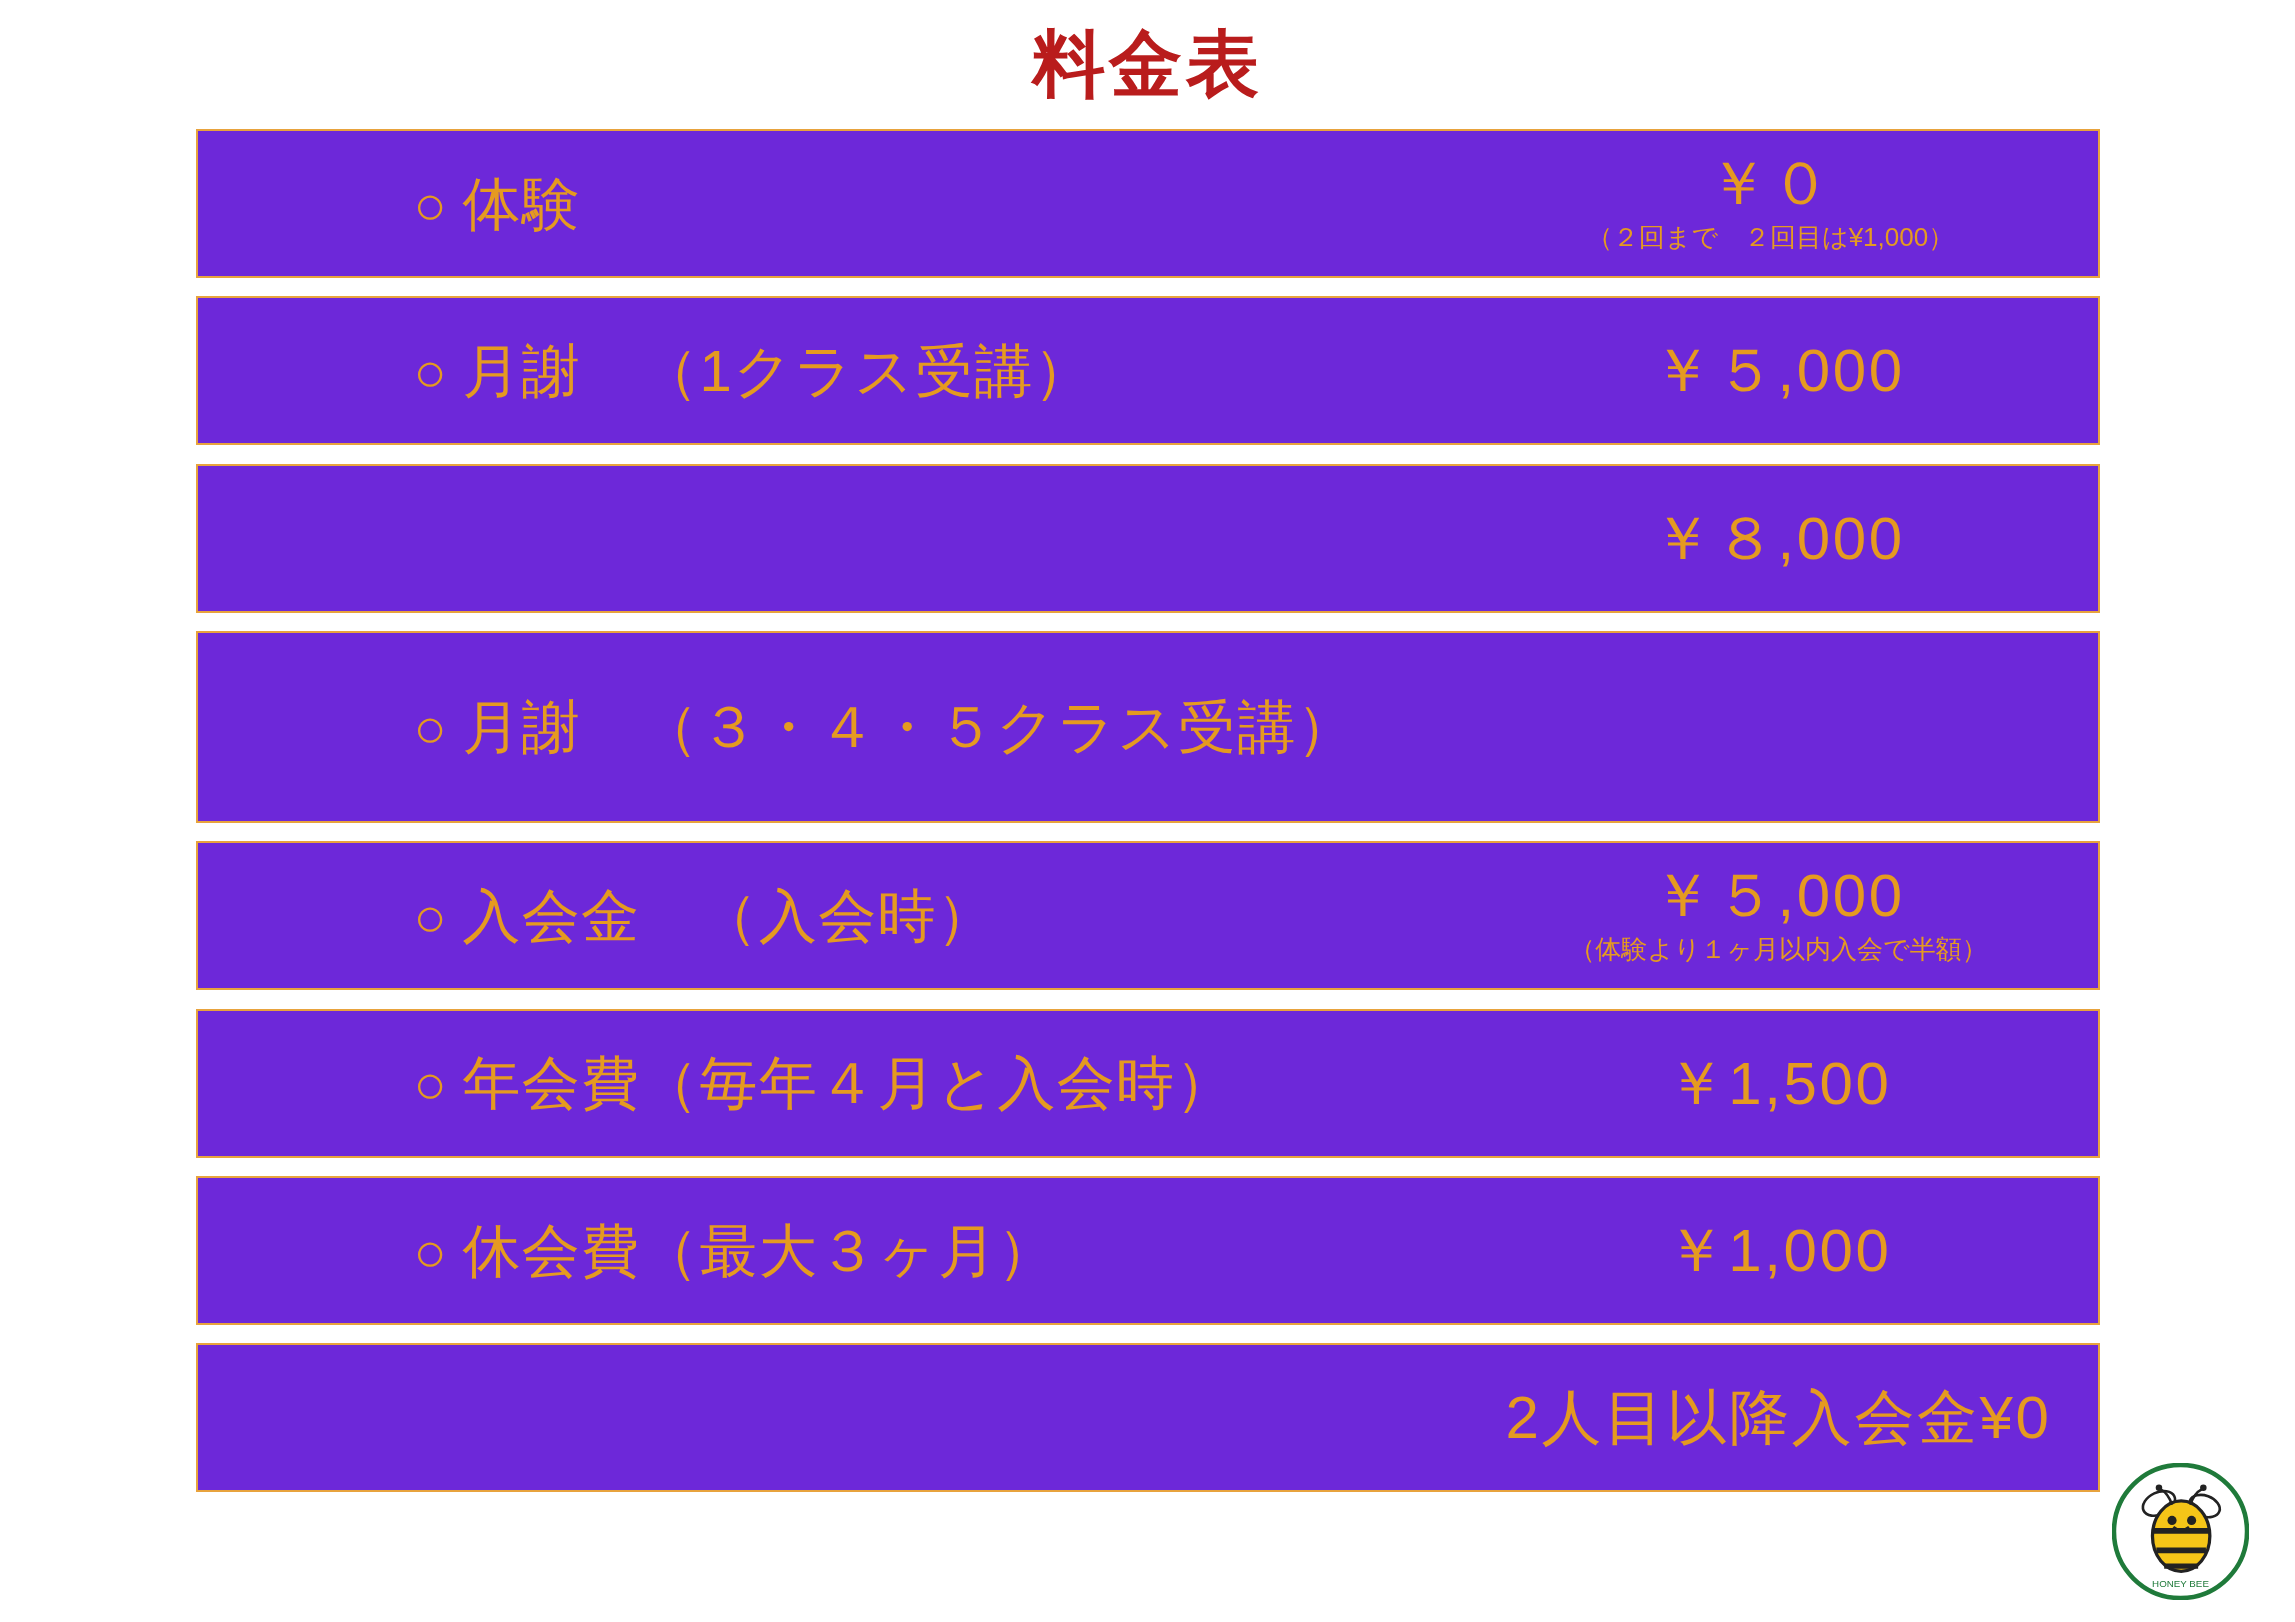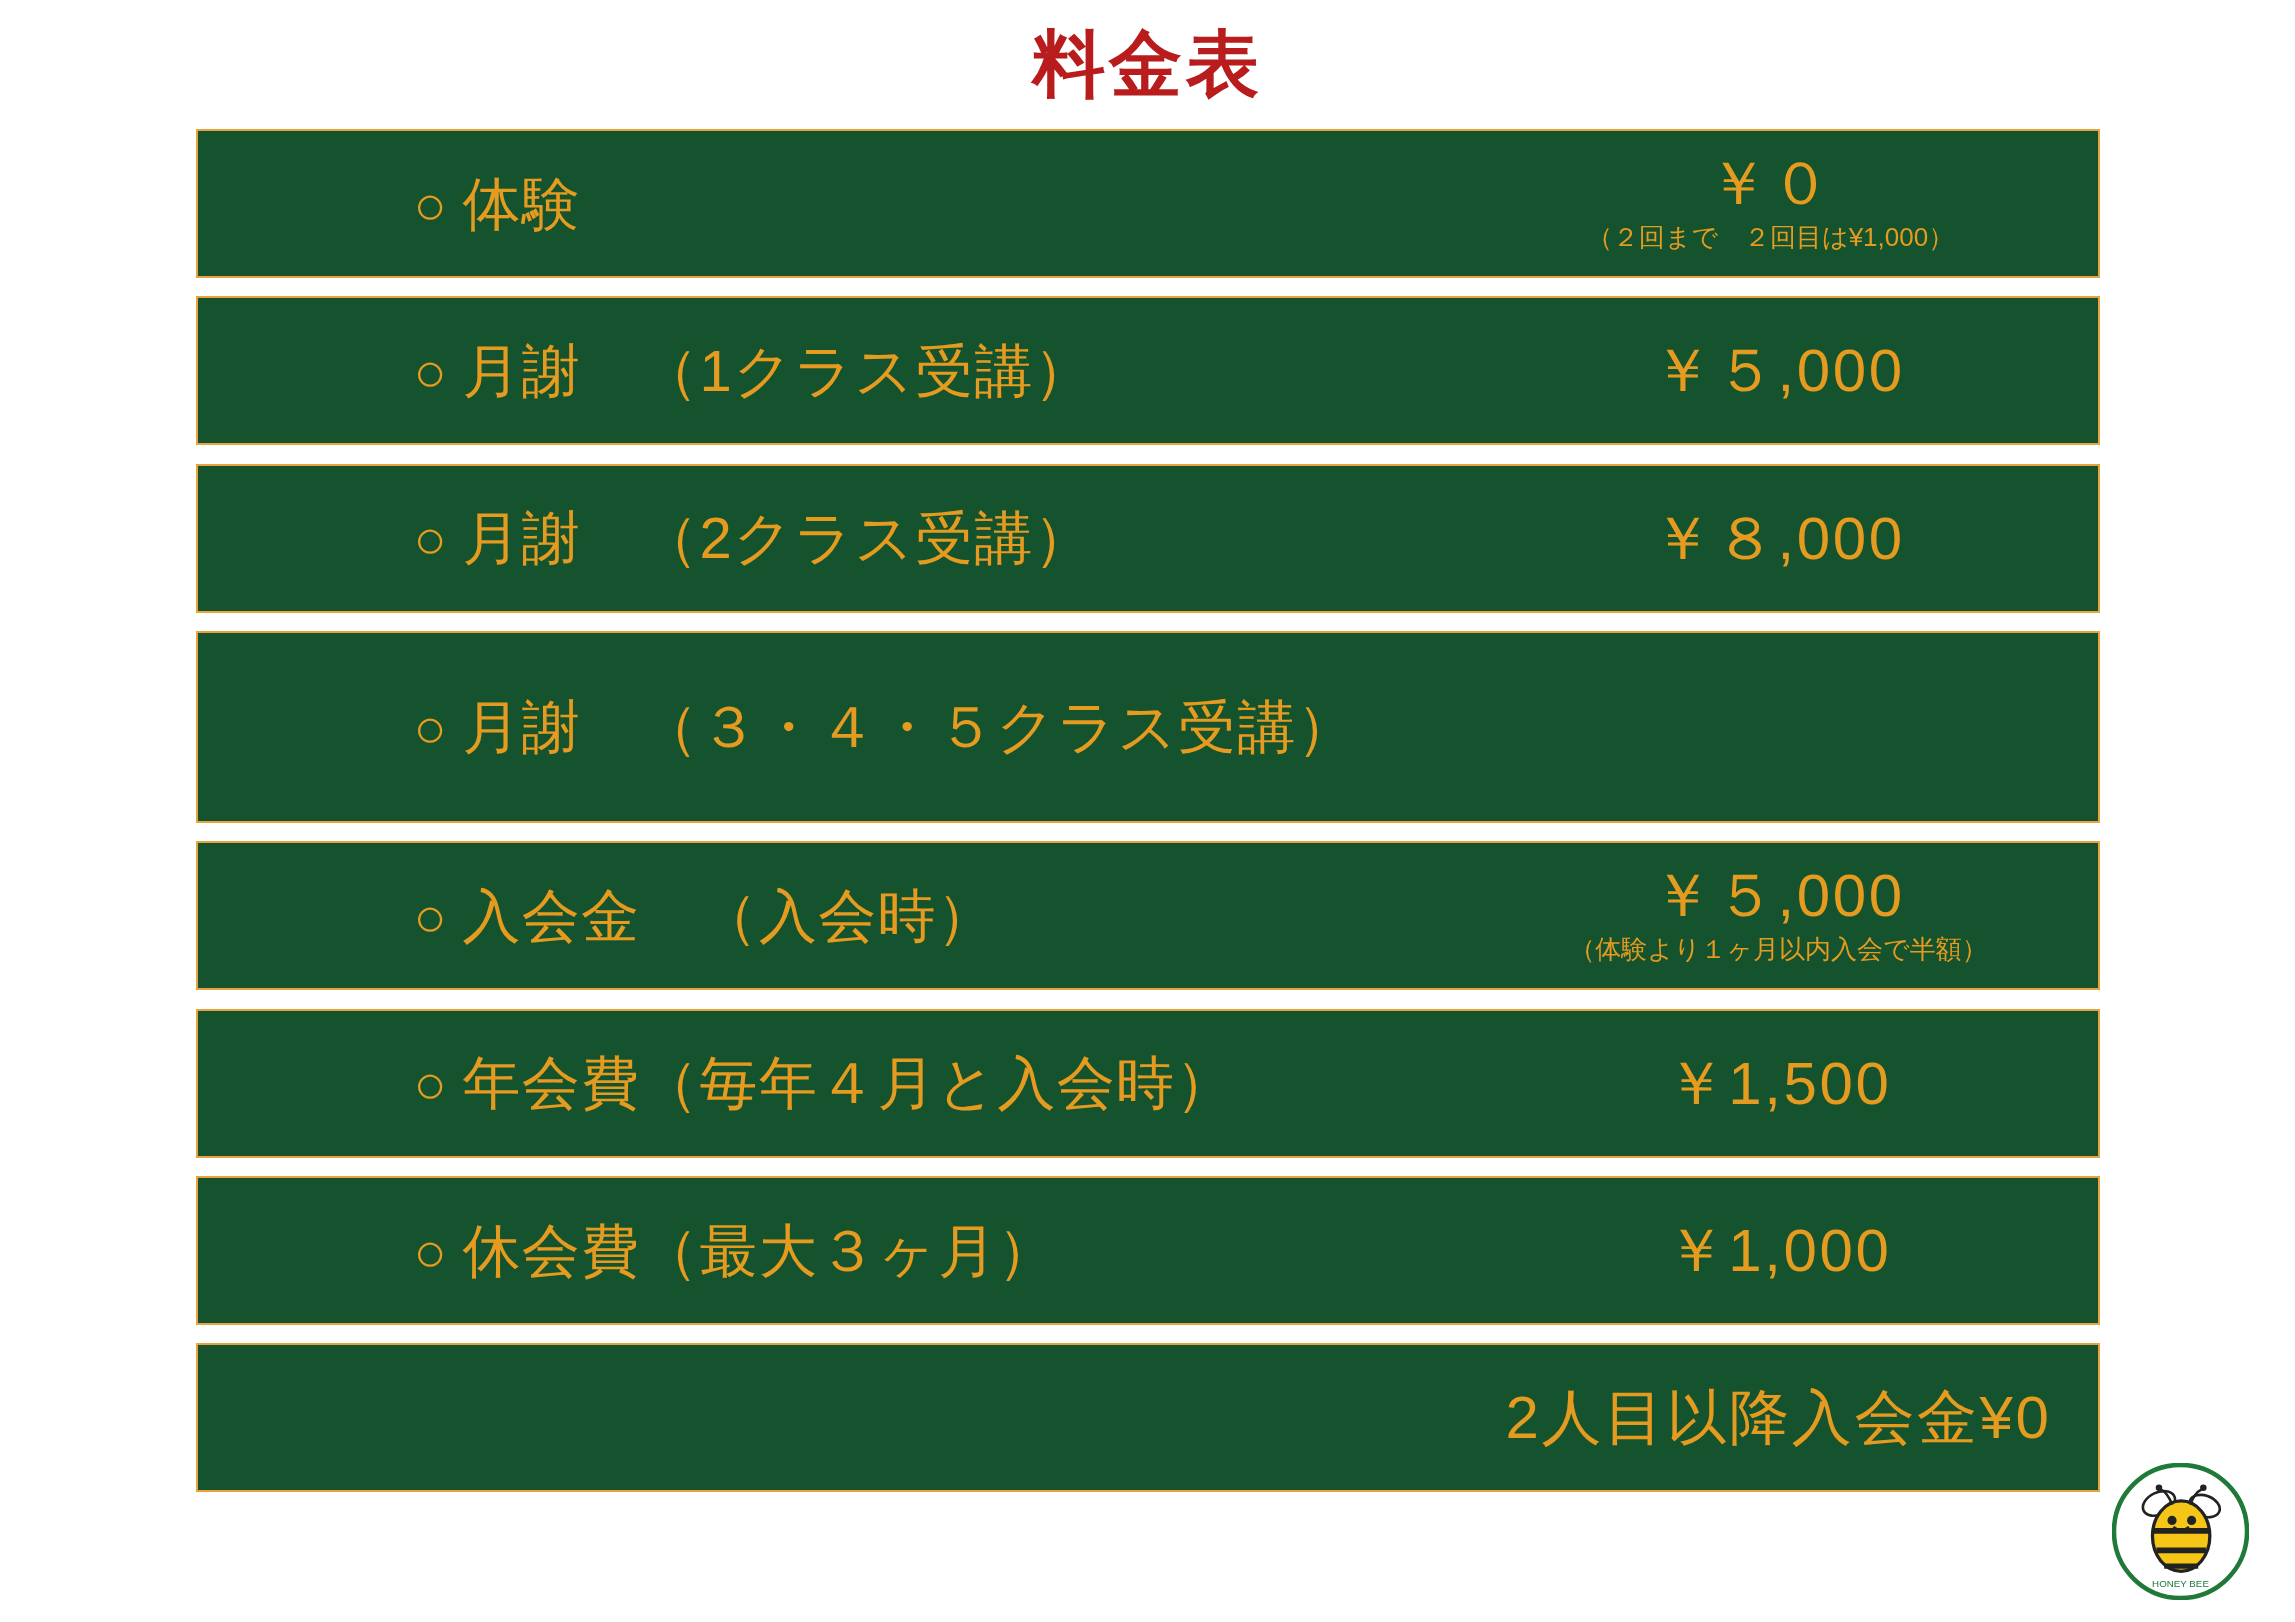--- a/index.html
+++ b/index.html
@@ -31,21 +31,21 @@
     width: 1904px;
   }
 
   .row {
     border: 2px solid #e8a33d;
     box-sizing: border-box;
     margin-bottom: 18.3px;
     display: flex;
     align-items: center;
     position: relative;
-    background: #14532d;
+    background: #6d28d9;
   }
 
   .row-h-1 { height: 149px; }
   .row-h-2 { height: 149px; }
   .row-h-3 { height: 192px; }
 
   .label {
     font-size: 58px;
     color: #e59a20;
     white-space: nowrap;
@@ -140,23 +140,20 @@
   <div class="row row-h-1">
     <div class="label">
       <span class="bullet">○</span><span>月謝　（1クラス受講）</span>
     </div>
     <div class="price-wrap shifted">
       <div class="price">￥５,000</div>
     </div>
   </div>
 
   <div class="row row-h-1">
-    <div class="label">
-      <span class="bullet">○</span><span>月謝　（2クラス受講）</span>
-    </div>
     <div class="price-wrap shifted">
       <div class="price">￥８,000</div>
     </div>
   </div>
 
   <div class="row row-h-3 row-inline">
     <div class="label">
       <span class="bullet">○</span><span>月謝　（３・４・５クラス受講）</span>
     </div>
   </div>

